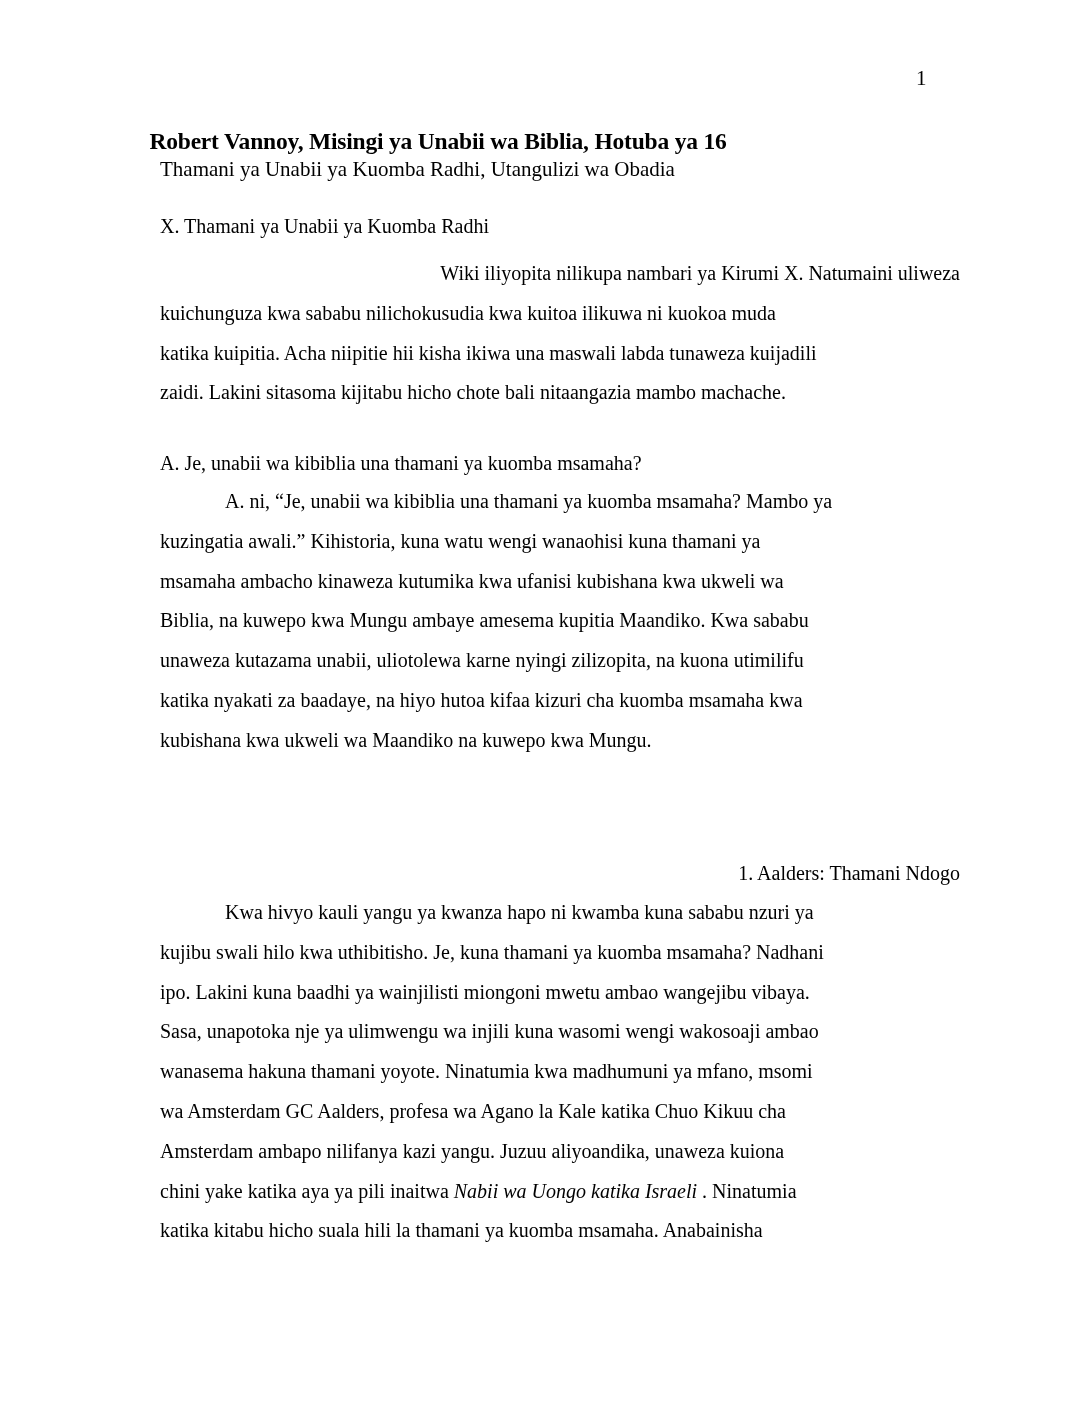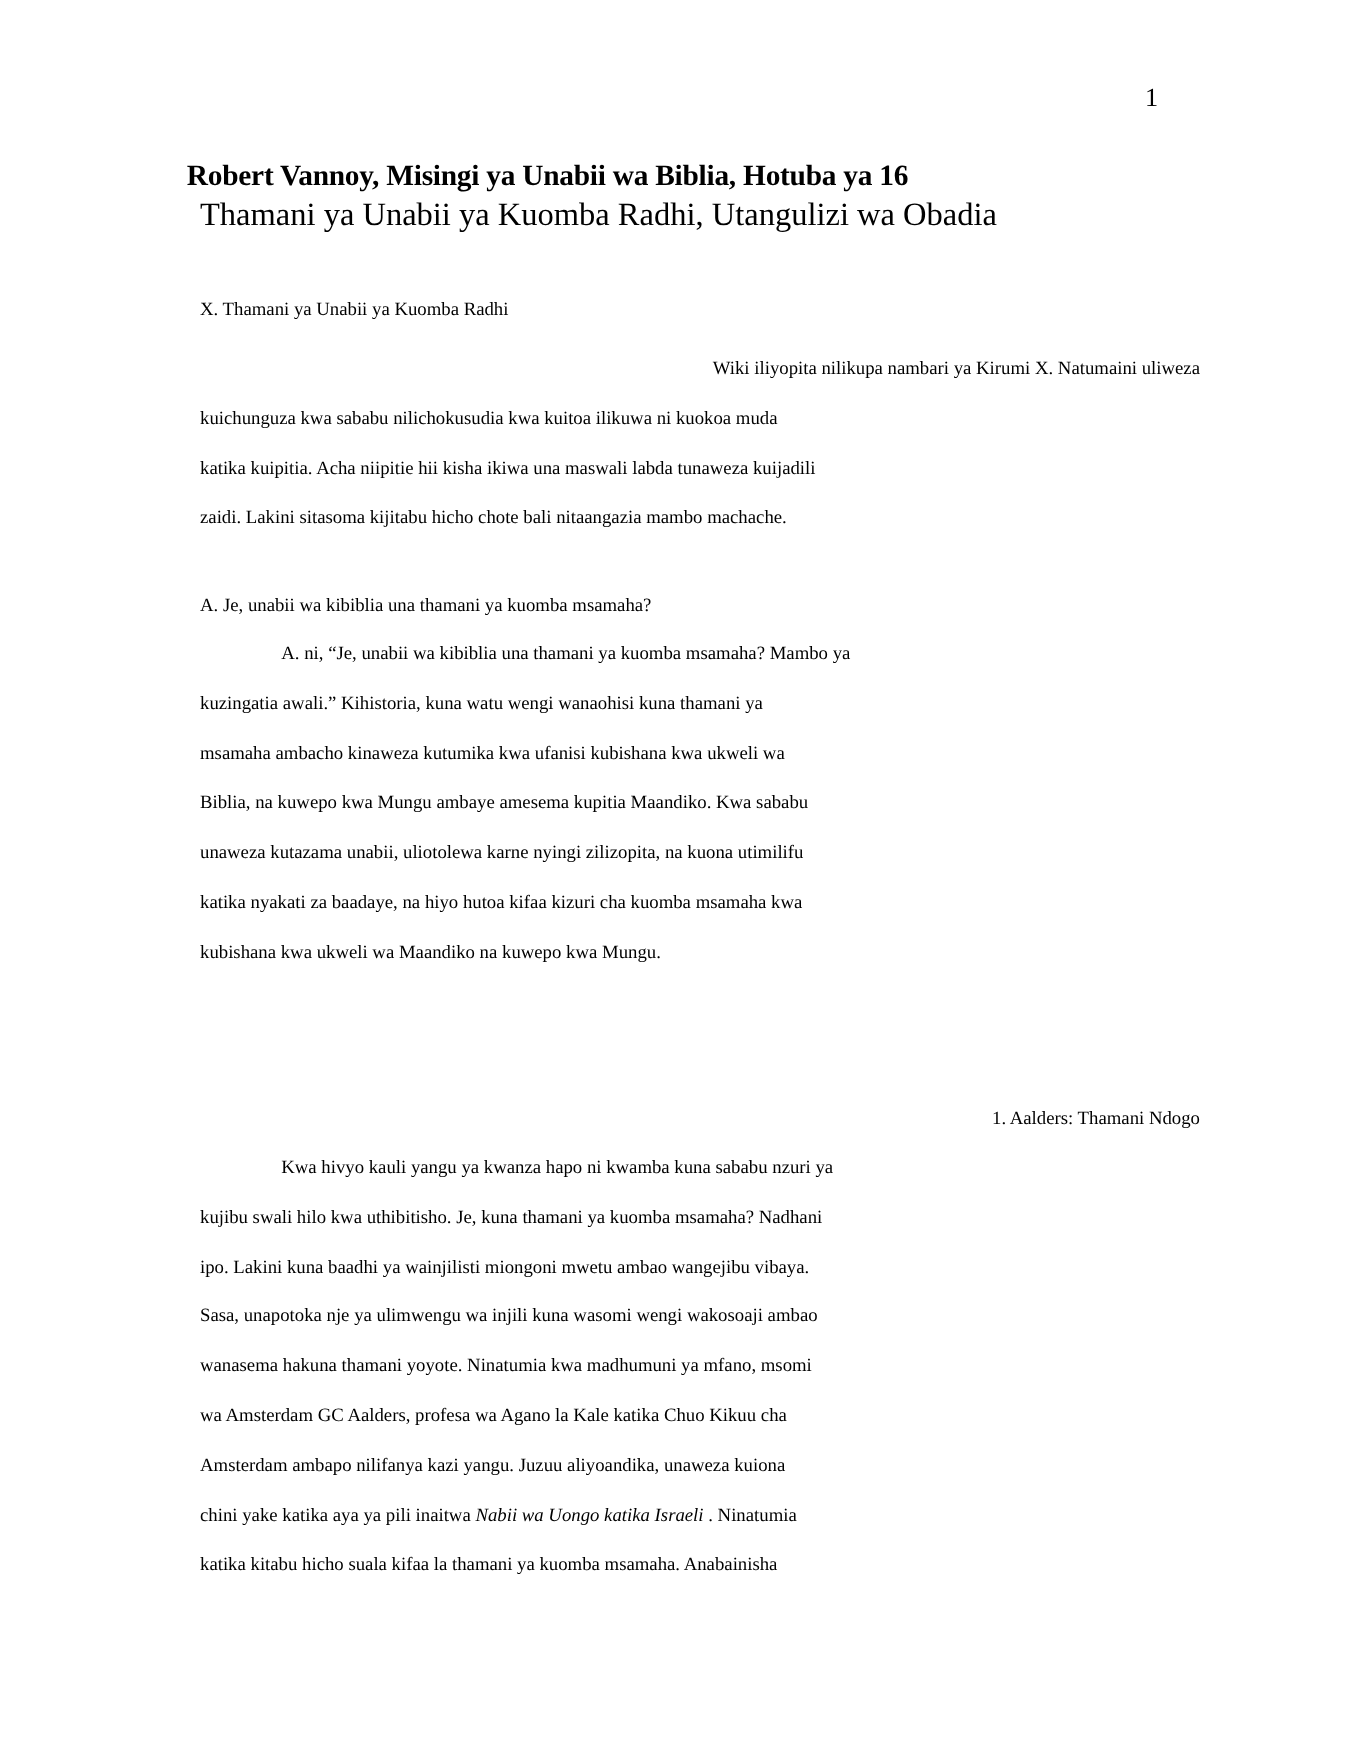--- a/index.html
+++ b/index.html
@@ -24,28 +24,27 @@
       width: 876px;
       text-align: center;
       font-weight: bold;
       font-size: 23.5px;
       letter-spacing: -0.2px;
     }
     .subtitle {
       position: absolute;
       top: 157px;
       left: 160px;
-      font-size: 26px;
+      font-size: 21px;
     }
     .text-block {
       position: absolute;
       left: 160px;
       width: 800px;
-      font-size: 15px;
-      margin-top: 22px;
+      font-size: 20px;
     }
     .line {
       height: 39.8px;
       line-height: 39.8px;
       white-space: nowrap;
     }
     .indent { padding-left: 65px; }
     .indent-sm { padding-left: 70px; text-align: right; }
     .heading { line-height: 30px; height: 30px; white-space: nowrap; }
     .italic { font-style: italic; }
@@ -87,15 +86,15 @@
   </div>
   <div class="text-block" style="top:893px;">
     <div class="line indent">Kwa hivyo kauli yangu ya kwanza hapo ni kwamba kuna sababu nzuri ya</div>
     <div class="line">kujibu swali hilo kwa uthibitisho. Je, kuna thamani ya kuomba msamaha? Nadhani</div>
     <div class="line">ipo. Lakini kuna baadhi ya wainjilisti miongoni mwetu ambao wangejibu vibaya.</div>
     <div class="line">Sasa, unapotoka nje ya ulimwengu wa injili kuna wasomi wengi wakosoaji ambao</div>
     <div class="line">wanasema hakuna thamani yoyote. Ninatumia kwa madhumuni ya mfano, msomi</div>
     <div class="line">wa Amsterdam GC Aalders, profesa wa Agano la Kale katika Chuo Kikuu cha</div>
     <div class="line">Amsterdam ambapo nilifanya kazi yangu. Juzuu aliyoandika, unaweza kuiona</div>
     <div class="line"><span>chini yake katika aya ya pili inaitwa </span><span class="italic">Nabii wa Uongo katika Israeli</span><span> . Ninatumia</span></div>
-    <div class="line">katika kitabu hicho suala kifaa la thamani ya kuomba msamaha. Anabainisha</div>
+    <div class="line">katika kitabu hicho suala hili la thamani ya kuomba msamaha. Anabainisha</div>
   </div>
 </div>
 
 </body></html>

